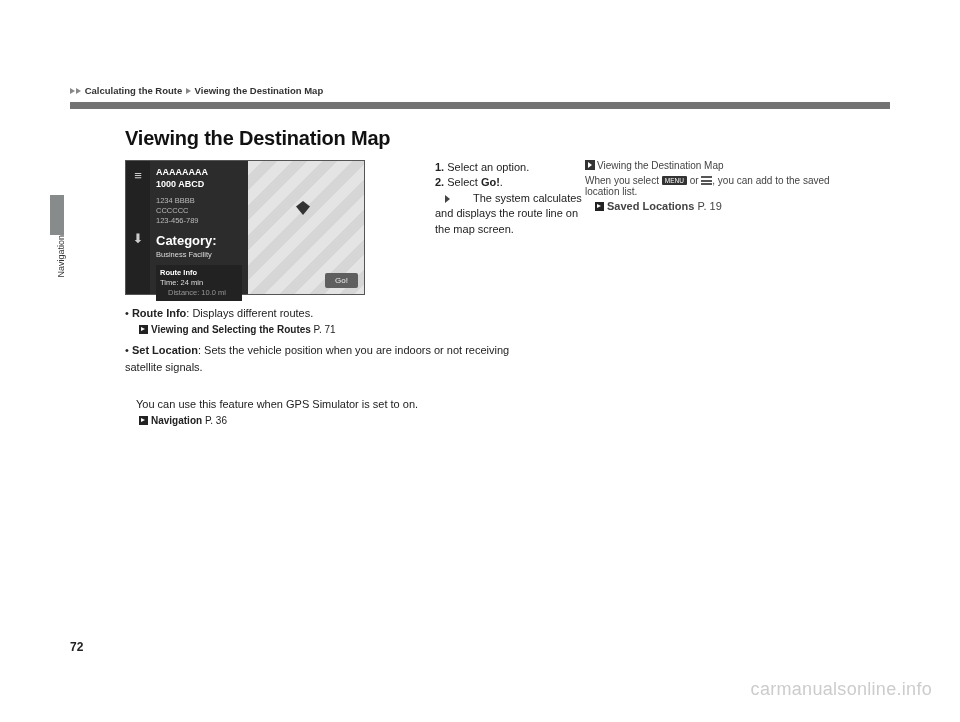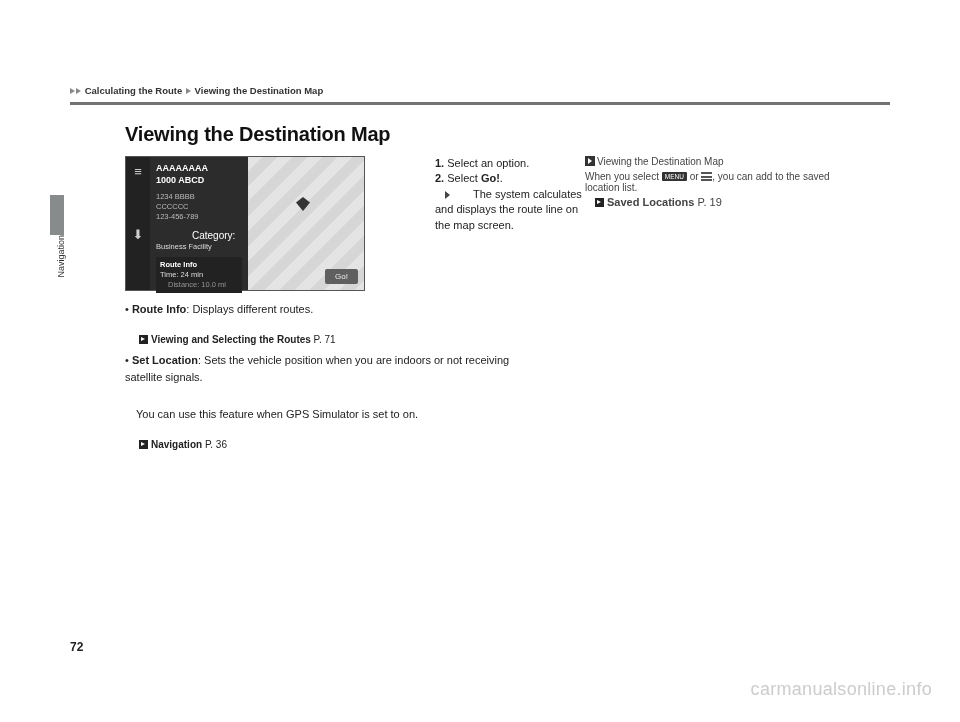--- a/index.html
+++ b/index.html
@@ -15,21 +15,21 @@
       position: absolute;
       left: 70px;
       top: 85px;
       width: 820px;
     }
     .breadcrumb {
       font-size: 9.5px;
       font-weight: bold;
       color: #333;
       padding-bottom: 6px;
-      border-bottom: 3px solid #737373;
+      border-bottom: 7px solid #737373;
       margin-bottom: 18px;
     }
     .breadcrumb .tri {
       display: inline-block;
       width: 0; height: 0;
       border-left: 5px solid #888;
       border-top: 3.5px solid transparent;
       border-bottom: 3.5px solid transparent;
       margin-right: 1px;
       vertical-align: middle;
@@ -96,21 +96,21 @@
     .ss-panel {
       width: 98px;
       background: #2c2c2c;
       color: #ddd;
       padding: 6px 6px;
       font-size: 7.5px;
       line-height: 1.3;
     }
     .ss-panel .big { font-size: 9px; font-weight: bold; color: #fff; }
     .ss-panel .sec { margin-top: 6px; color: #bbb; }
-    .ss-panel .lbl { margin-top: 7px; font-weight: normal; color:#fff; font-size:10px;margin-left:36px; }
+    .ss-panel .lbl { margin-top: 7px; font-weight: bold; color:#fff; font-size:13px; }
     .ss-panel .ri { margin-top: 6px; background:#222; padding:3px 4px; }
     .ss-map {
       flex: 1;
       background: linear-gradient(135deg, #e4e4e4 25%, #d6d6d6 25%, #d6d6d6 50%, #e4e4e4 50%, #e4e4e4 75%, #d6d6d6 75%);
       background-size: 30px 30px;
       position: relative;
     }
     .ss-pin {
       position: absolute;
       left: 48px; top: 40px;
@@ -150,21 +150,21 @@
     .topwrap { position: relative; }
     .below-text {
       font-size: 11px;
       line-height: 1.55;
       margin-top: 4px;
     }
     .below-text .bullet { margin-top: 3px; }
     .below-text .dot::before { content:"• "; }
     .below-text .linkline {
       margin-left: 14px;
-      margin-top: 14px;
+      margin-top: 0;
       margin-bottom: 4px;
       font-size: 10px;
     }
     .below-text .linkline .sq,
     .col-right .sq {
       display:inline-block; width:9px; height:9px; background:#222;
       vertical-align:-1px; margin-right:3px; position:relative;
     }
     .below-text .linkline .sq::after,
     .col-right .sq::after {

